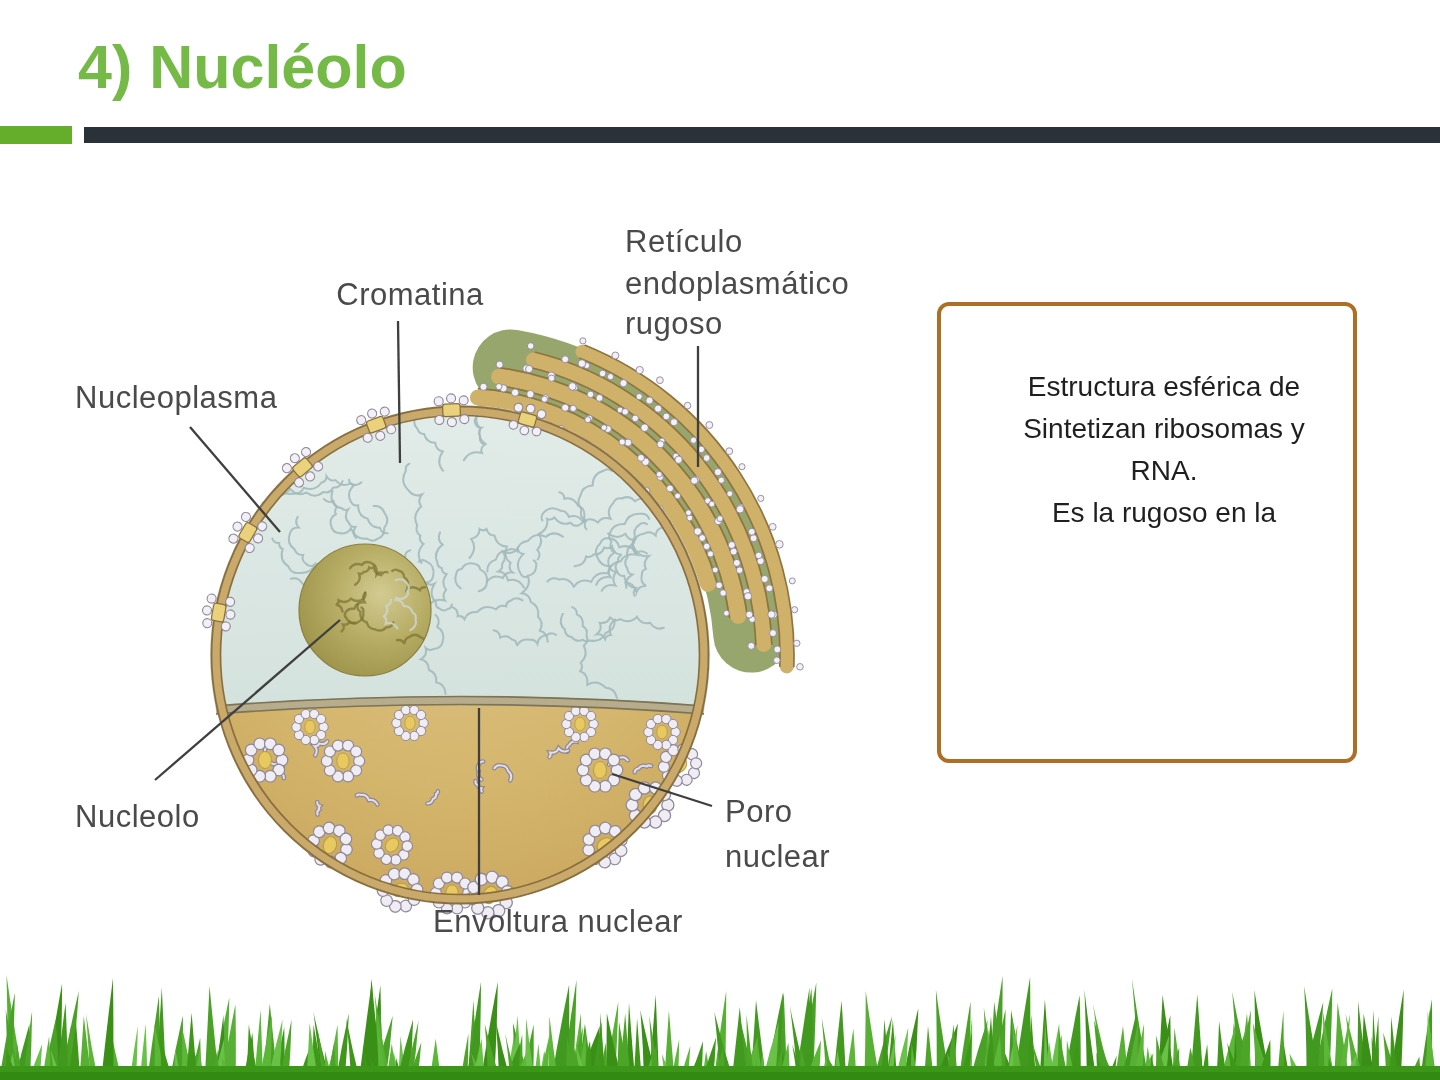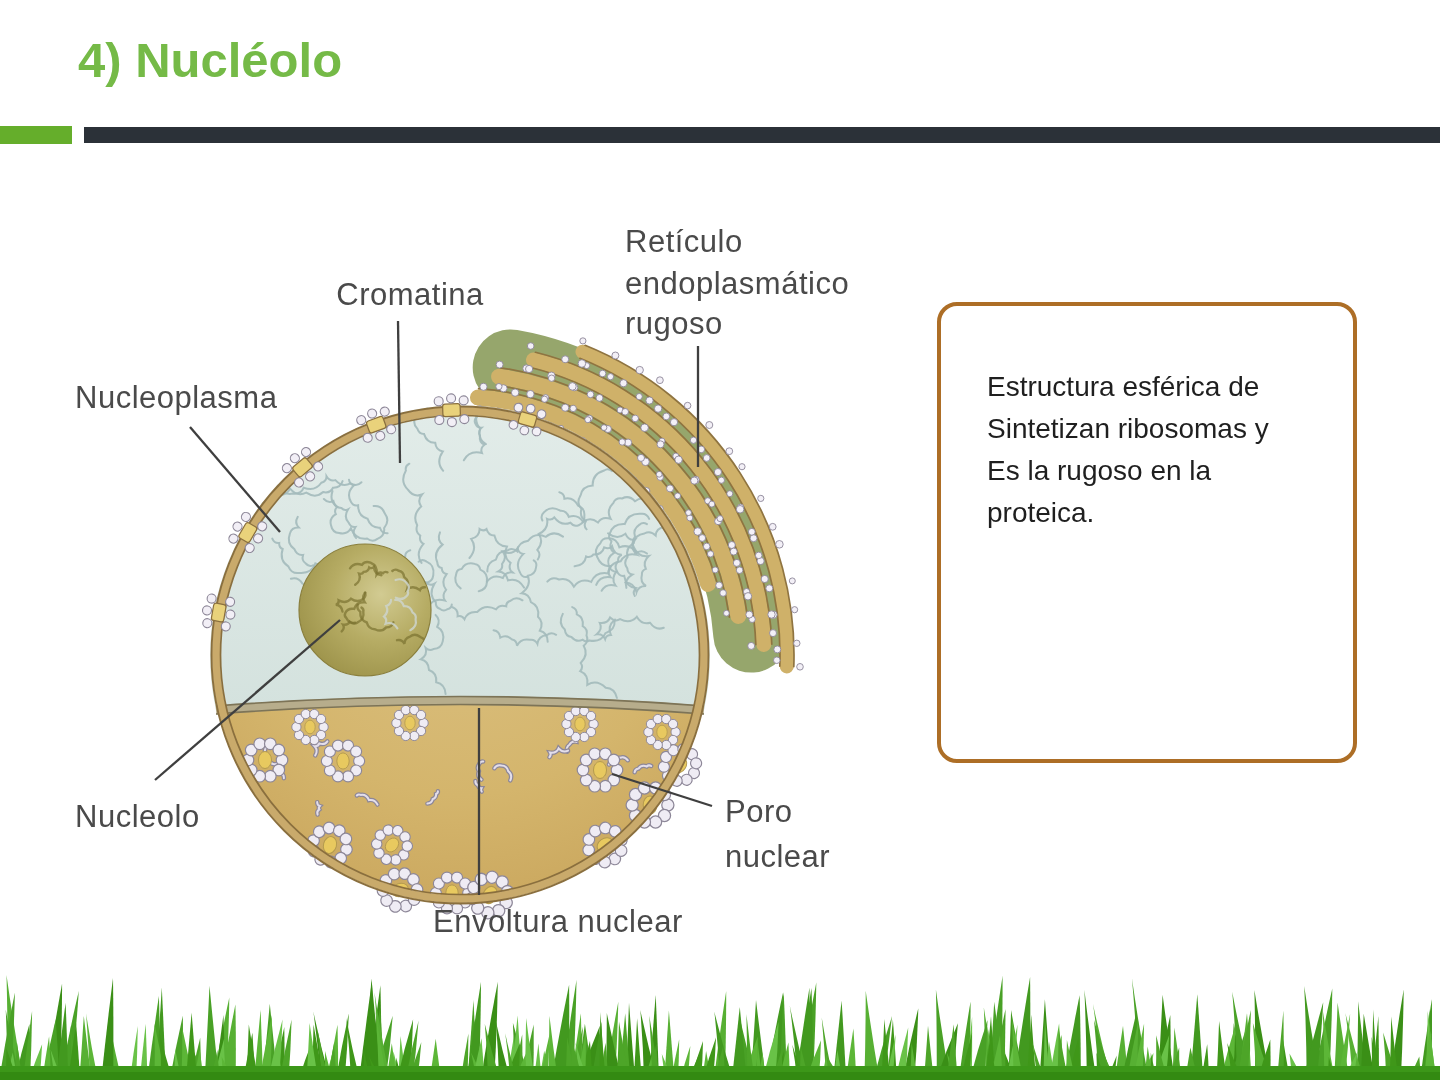--- a/index.html
+++ b/index.html
@@ -1,25 +1,25 @@
 <!DOCTYPE html>
 <html><head>
 <meta charset="utf-8">
 <style>
   html,body{margin:0;padding:0;}
   body{width:1440px;height:1080px;position:relative;background:#ffffff;overflow:hidden;
        font-family:"Liberation Sans", sans-serif;}
-  .title{position:absolute;left:78px;top:32px;font-size:49px;font-weight:bold;
+  .title{position:absolute;left:78px;top:32px;font-size:61px;font-weight:bold;
          color:#75ba47;letter-spacing:0px;}
   .bar-green{position:absolute;left:0;top:126px;width:72px;height:18px;background:#65ae2b;}
   .bar-dark{position:absolute;left:84px;top:127px;width:1356px;height:16px;background:#2b3138;}
   .diagram{position:absolute;left:60px;top:205px;width:840px;height:745px;}
   .textbox{position:absolute;left:937px;top:302px;width:420px;height:461px;
-           border:4px solid #ad6e26;border-radius:20px;box-sizing:border-box;
-           padding:60px 12px 0 46px;}
+           border:4px solid #ad6e26;border-radius:12px;box-sizing:border-box;
+           padding:60px 12px 0 46px;text-align:center;}
   .textbox .line{font-size:28px;line-height:42px;color:#1f1f1f;white-space:nowrap;}
   .grass{position:absolute;left:0;bottom:0;width:1440px;height:120px;}
   svg text{font-family:"Liberation Sans", sans-serif;fill:#4a4a4a;}
   .dlabel{font-size:31px;letter-spacing:0.5px;}
 </style>
 </head>
 <body>
 
 <div class="title">4) Nucléolo</div>
 <div class="bar-green"></div>
@@ -351,22 +351,22 @@
   <text class="dlabel" x="15" y="203">Nucleoplasma</text>
   <text class="dlabel" x="15" y="622">Nucleolo</text>
   <text class="dlabel" x="665" y="617">Poro</text>
   <text class="dlabel" x="665" y="662">nuclear</text>
   <text class="dlabel" x="373" y="727">Envoltura nuclear</text>
 </svg>
 
 <div class="textbox">
   <div class="line">Estructura esférica de</div>
   <div class="line">Sintetizan ribosomas y</div>
+  <div class="line">RNA.</div>
   <div class="line">Es la rugoso en la</div>
-  <div class="line">proteica.</div>
 </div>
 
 <svg class="grass" viewBox="0 0 1440 120" preserveAspectRatio="none">
   <g id="grass-g">
       <path d="M368.4,120 Q373.9,72.7 380.4,25.3 Q381.6,72.7 381.7,120 Z" fill="#3a8f16" opacity="1"></path>
       <path d="M1172.3,120 Q1173.6,93.7 1174.4,67.4 Q1178.0,93.7 1182.2,120 Z" fill="#57b033" opacity="1"></path>
       <path d="M521.5,120 Q526.9,92.3 533.7,64.6 Q534.0,92.3 533.2,120 Z" fill="#49a126" opacity="1"></path>
       <path d="M262.5,120 Q266.2,81.9 269.8,43.7 Q273.7,81.9 277.6,120 Z" fill="#49a126" opacity="1"></path>
       <path d="M795.8,120 Q801.9,73.8 809.5,27.6 Q809.4,73.8 807.8,120 Z" fill="#42991f" opacity="1"></path>
       <path d="M738.7,120 Q739.6,87.1 738.9,54.2 Q746.3,87.1 755.4,120 Z" fill="#49a126" opacity="1"></path>

